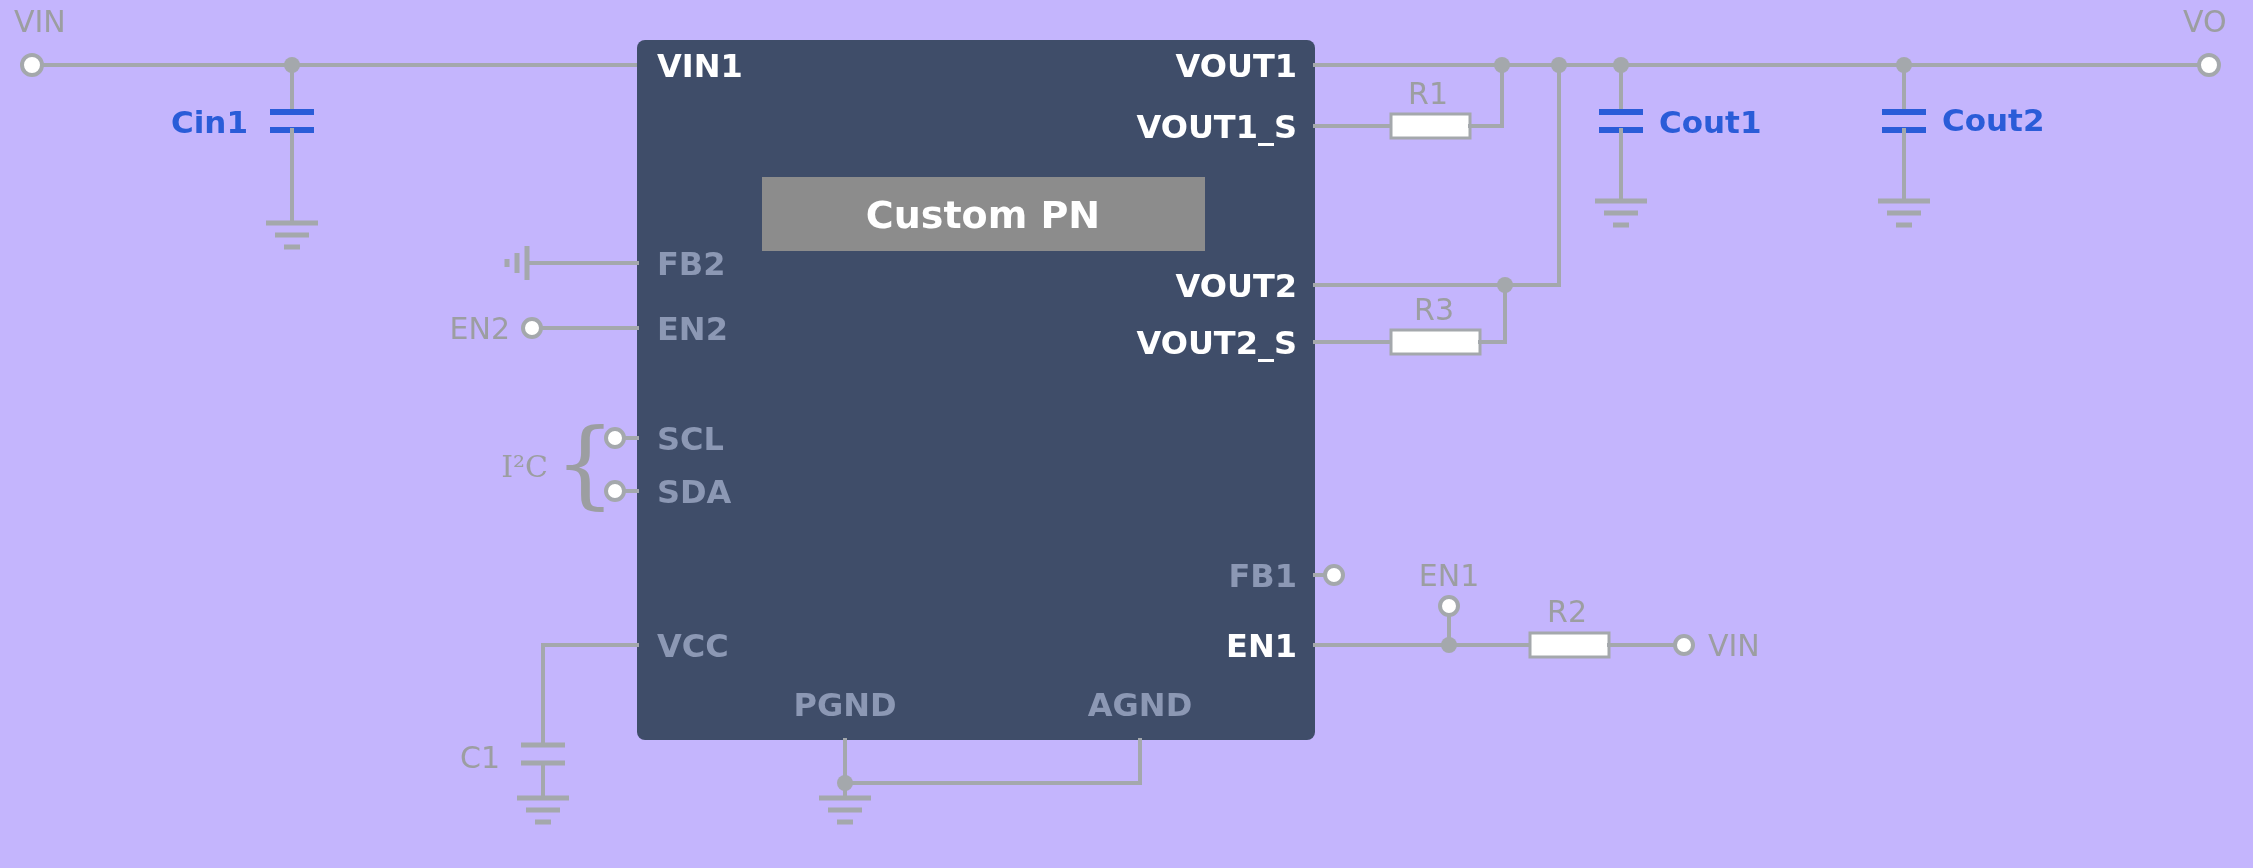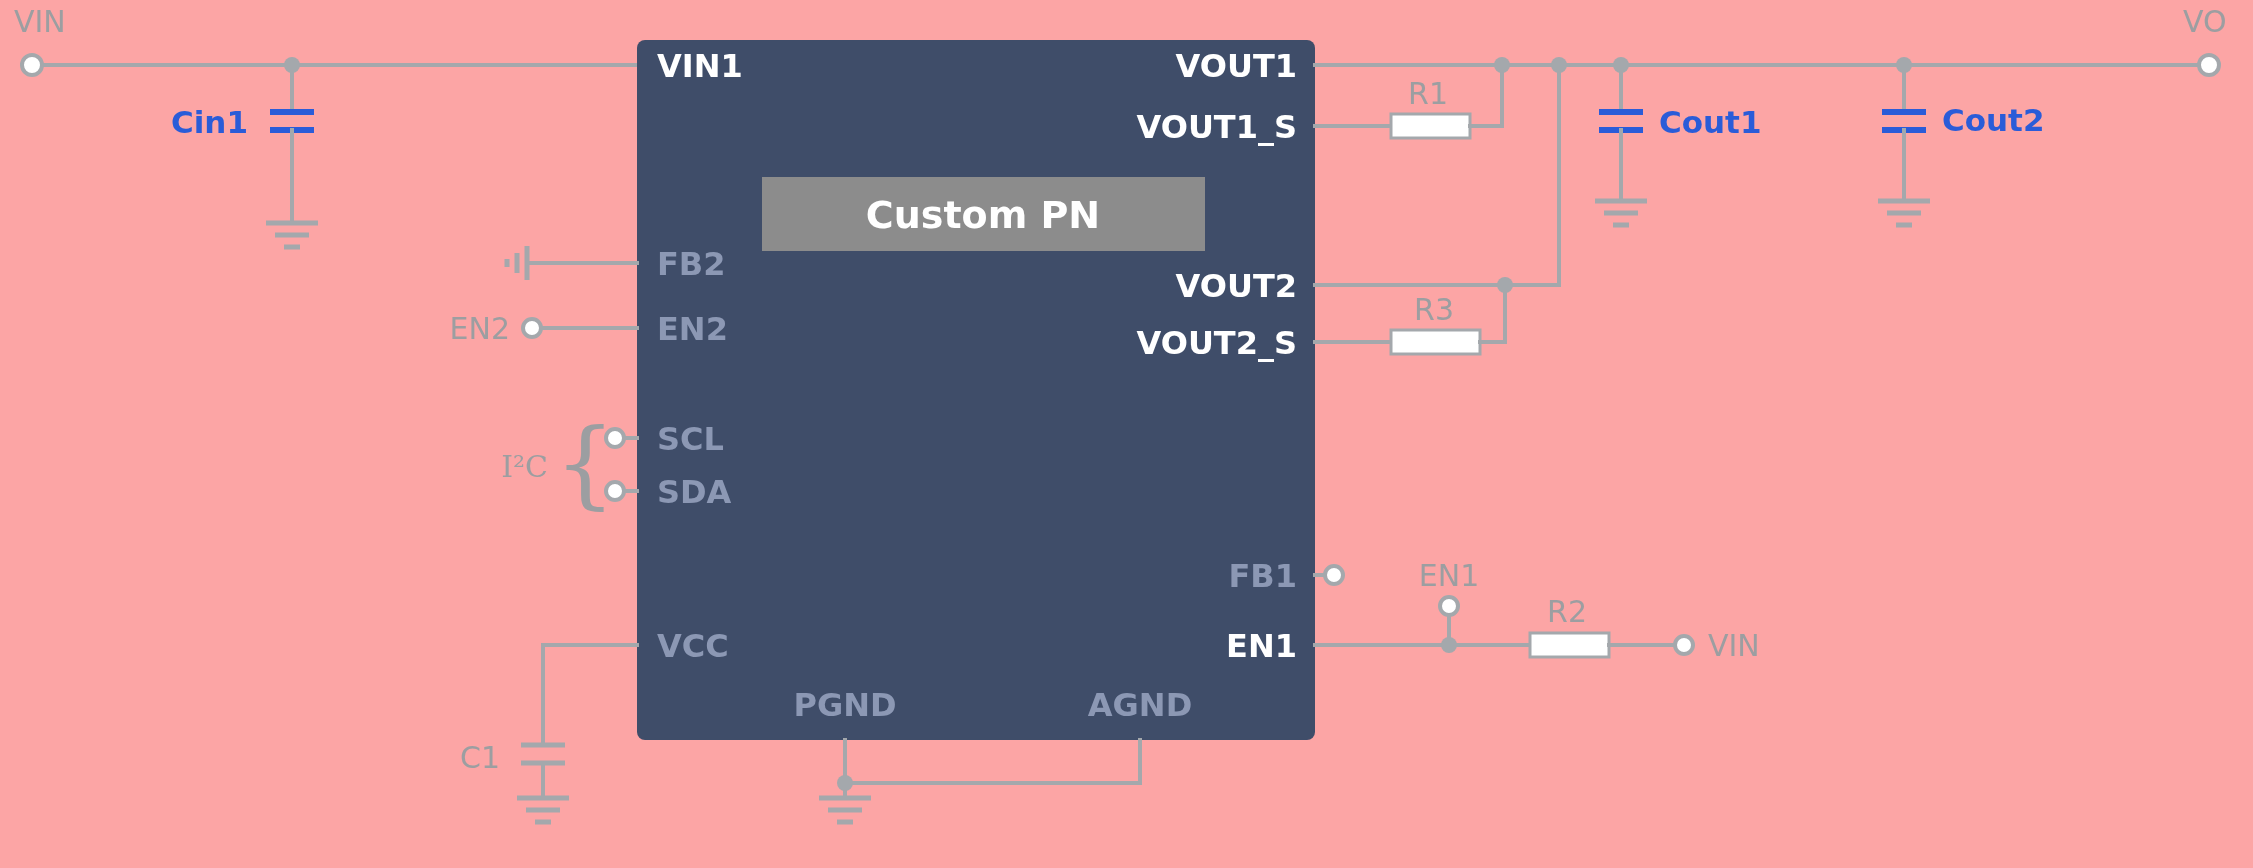--- a/index.html
+++ b/index.html
@@ -1,16 +1,16 @@
 <!DOCTYPE html>
 <html style="--wire: #a4a8ac; --blue: #2a5cd8; --ic: #3f4d69; --pin-muted: #8c98b4; --pin-bright: #ffffff; --label: #9c9ea1; --pn-box: #8c8c8c;"><head>
 <meta charset="utf-8">
 <style>
   html,body{margin:0;padding:0;background:#ffffff;}
-  .stage{position:relative;width:2253px;height:868px;background:#fca5a5;overflow:hidden;
+  .stage{position:relative;width:2253px;height:868px;background:#c4b5fd;overflow:hidden;
          font-family:"DejaVu Sans","Liberation Sans",sans-serif;}
   svg{display:block;}
   .wire{stroke:var(--wire);stroke-width:4;fill:none;stroke-linecap:square;}
   .gnd{stroke:var(--wire);stroke-width:5;fill:none;stroke-linecap:butt;}
   .cap-blue{stroke:var(--blue);stroke-width:6;fill:none;stroke-linecap:butt;}
   .cap-gray{stroke:var(--wire);stroke-width:5;fill:none;stroke-linecap:butt;}
   .res{fill:#ffffff;stroke:var(--wire);stroke-width:3;}
   .dot{fill:var(--wire);}
   .term{fill:#ffffff;stroke:var(--wire);stroke-width:4;}
   .lbl{font:400 30px "DejaVu Sans","Liberation Sans",sans-serif;fill:var(--label);}

